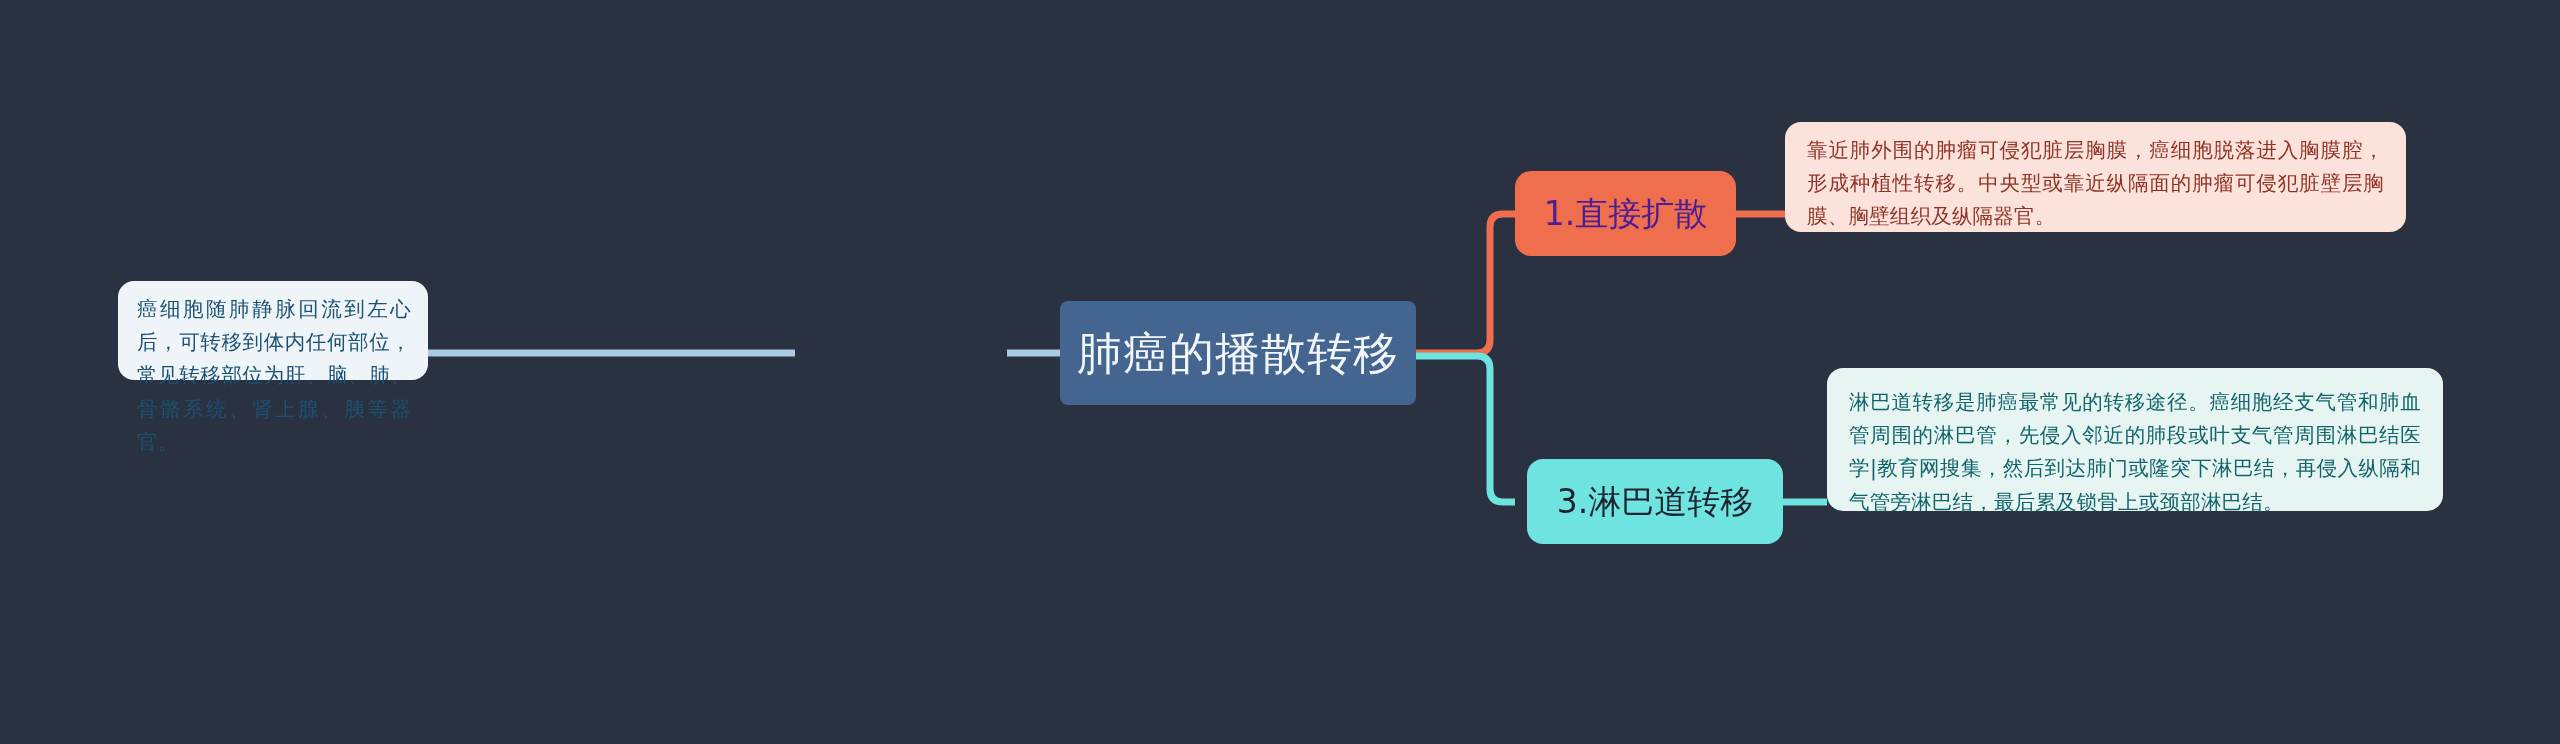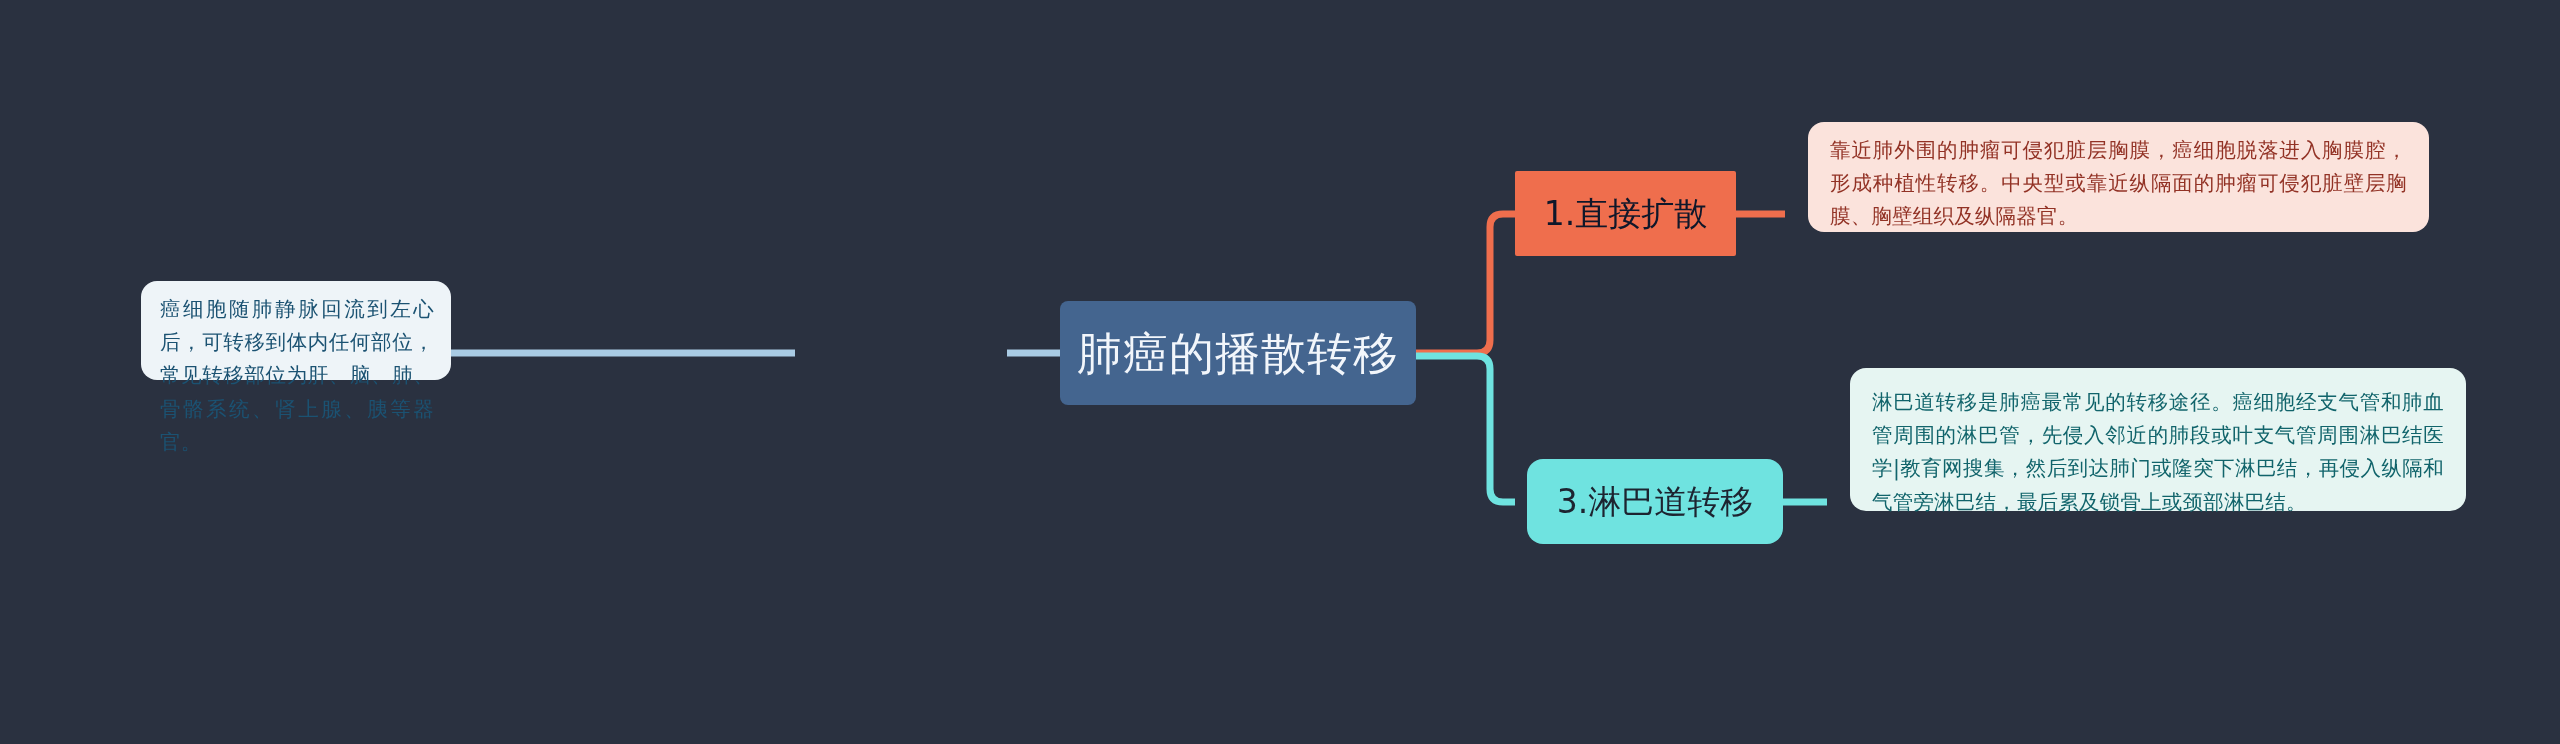--- a/index.html
+++ b/index.html
@@ -42,21 +42,20 @@
     white-space: nowrap;
   }
 
   .leaf {
     position: absolute;
     box-sizing: border-box;
     border-radius: 16px;
     display: flex;
     align-items: flex-start;
     justify-content: flex-start;
-    margin-left: 23px;
   }
   .leaf .txt {
     display: block;
     width: 100%;
     line-height: 1.62;
     letter-spacing: 0.2px;
     text-align: justify;
     text-justify: inter-ideograph;
     word-break: break-all;
   }
@@ -84,23 +83,23 @@
     color: #1d2430;
     font-size: 33px;
     border-radius: 14px;
   }
   #branch-direct {
     left: 1515px;
     top: 171px;
     width: 221px;
     height: 85px;
     background: #ef6e4d;
-    color: #0f172a;
+    color: #4c1d95;
     font-size: 33px;
-    border-radius: 2px;
+    border-radius: 16px;
   }
   #branch-lymph {
     left: 1515px;
     top: 459px;
     width: 256px;
     height: 85px;
     background: #6fe3e0;
     color: #1d2430;
     font-size: 33px;
     border-radius: 16px;

